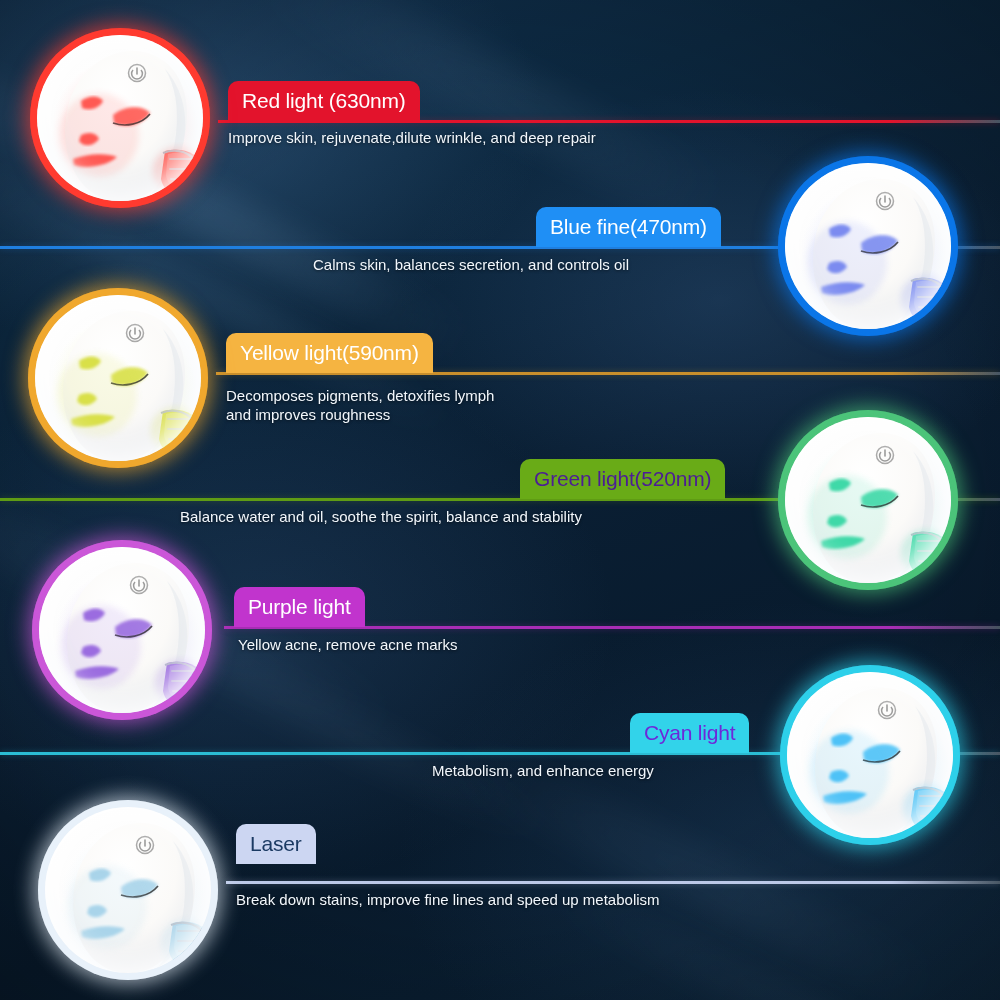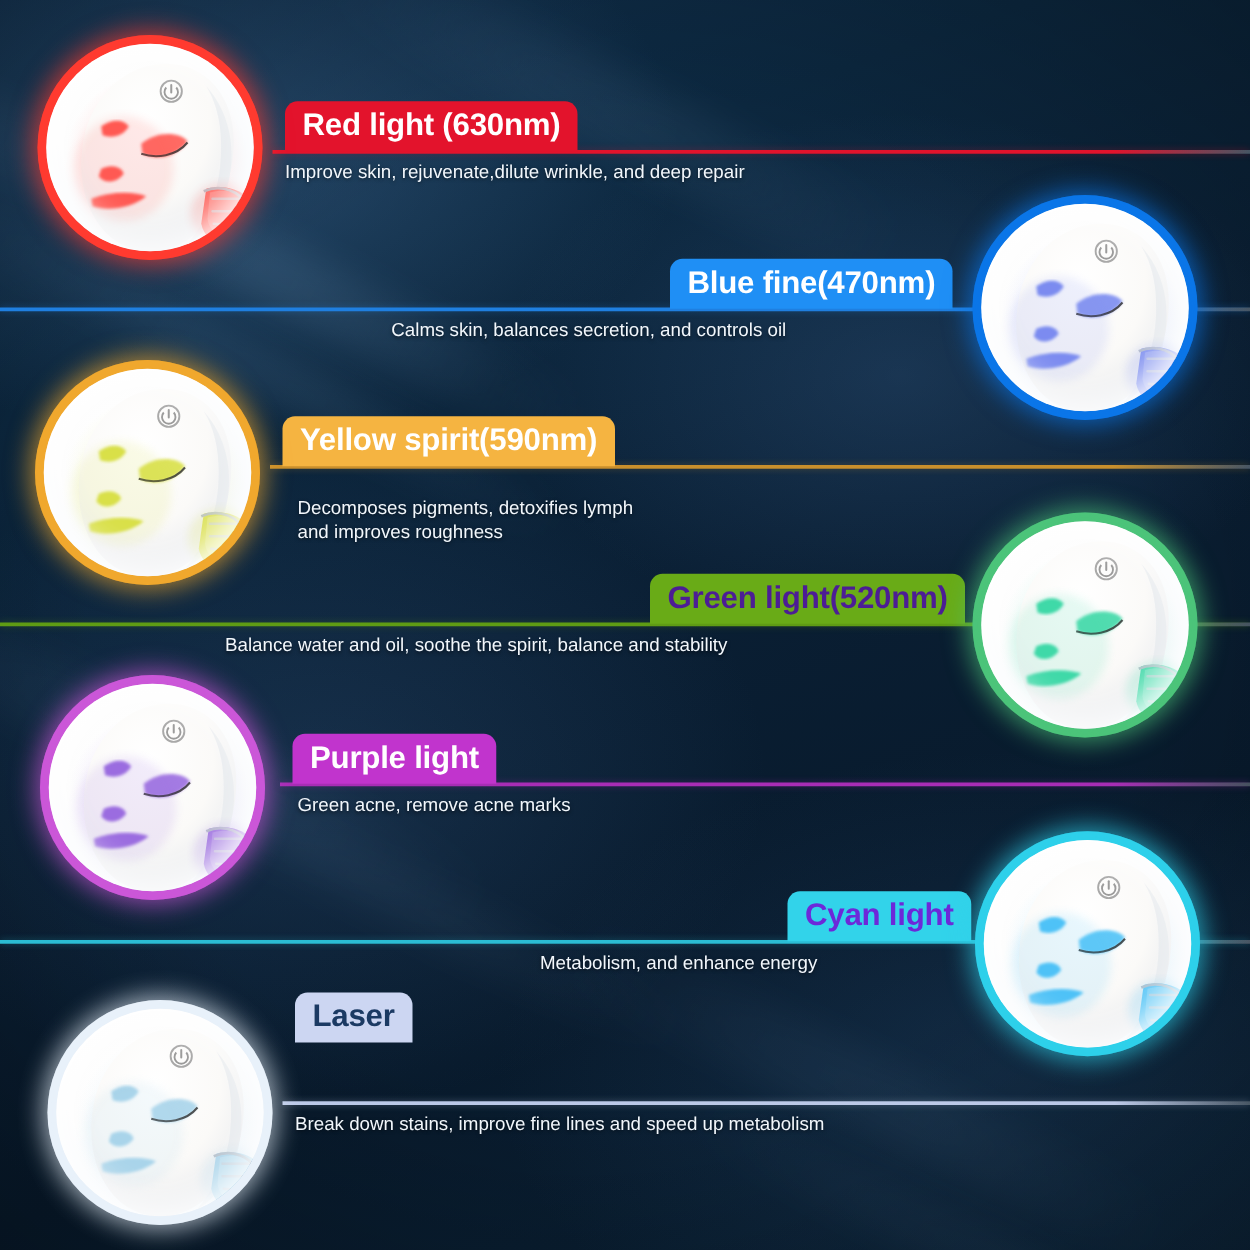--- a/index.html
+++ b/index.html
@@ -48,22 +48,22 @@
   .divider { position:absolute; height:3px; }
 
   
   .badge {
     position:absolute;
     display:flex; align-items:center;
     height:40px;
     padding:0 14px 2px 14px;
     border-radius:10px 10px 0 0;
     color:#ffffff;
-    font-size:25px;
-    font-weight:700;
+    font-size:21px;
+    font-weight:400;
     letter-spacing:-0.2px;
     white-space:nowrap;
     line-height:1;
   }
   .badge.laser-badge { color:#1b3a63; }
 
   
   .desc {
     position:absolute;
     color:#f2f7fc;
@@ -239,22 +239,22 @@
     <ellipse cx="62" cy="100" rx="40" ry="42" fill="#7b8cf0" opacity=".13" filter="url(#bl_7b8cf0)"></ellipse>
     <ellipse cx="142" cy="136" rx="26" ry="24" fill="#7b8cf0" opacity=".22" filter="url(#bl_7b8cf0)"></ellipse>
   </svg>
           <div class="inner-glow"></div>
         </div>
       </div>
   </div>
 
   <div class="row">
     <div class="divider" style="left: 216px; top: 372px; width: 784px; background: linear-gradient(90deg, rgb(201, 143, 44) 0%, rgb(201, 143, 44) 86%, rgba(255, 255, 255, 0.25) 100%); box-shadow: rgba(201, 143, 44, 0.333) 0px 0px 6px;"></div>
-    <div class="badge" style="left: 226px; top: 333px; background: rgb(245, 180, 65); color: rgb(255, 255, 255);">Yellow spirit(590nm)</div>
-    <div class="desc" style="left:226px; top:397px; width:700px;margin-left:12px;">Decomposes pigments, detoxifies lymph
+    <div class="badge" style="left: 226px; top: 333px; background: rgb(245, 180, 65); color: rgb(255, 255, 255);">Yellow light(590nm)</div>
+    <div class="desc" style="left:226px; top:386px; width:700px;">Decomposes pigments, detoxifies lymph
 and improves roughness</div>
     <div class="mask-wrap" style="left:28px; top:288px;">
         <div class="mask-ring" style="background: rgb(240, 168, 46); box-shadow: rgba(240, 168, 46, 0.667) 0px 0px 20px 4px, rgb(240, 168, 46) 0px 0px 12px inset;"></div>
         <div class="mask-disc">
           <svg class="mask-art" viewBox="0 0 180 180">
     <defs>
       <radialGradient id="sk_d9e04a" cx="42%" cy="30%" r="78%">
         <stop offset="0%" stop-color="#ffffff"></stop>
         <stop offset="55%" stop-color="#fbfaf8"></stop>
         <stop offset="100%" stop-color="#e4e7ec"></stop>
@@ -375,21 +375,21 @@
     <ellipse cx="142" cy="136" rx="26" ry="24" fill="#3fd9a8" opacity=".22" filter="url(#bl_3fd9a8)"></ellipse>
   </svg>
           <div class="inner-glow"></div>
         </div>
       </div>
   </div>
 
   <div class="row">
     <div class="divider" style="left: 224px; top: 626px; width: 776px; background: linear-gradient(90deg, rgb(168, 45, 181) 0%, rgb(168, 45, 181) 86%, rgba(255, 255, 255, 0.25) 100%); box-shadow: rgba(168, 45, 181, 0.333) 0px 0px 6px;"></div>
     <div class="badge" style="left: 234px; top: 587px; background: rgb(193, 52, 205); color: rgb(255, 255, 255);">Purple light</div>
-    <div class="desc" style="left:238px; top:635px; width:700px;">Green acne, remove acne marks</div>
+    <div class="desc" style="left:238px; top:635px; width:700px;">Yellow acne, remove acne marks</div>
     <div class="mask-wrap" style="left:32px; top:540px;">
         <div class="mask-ring" style="background: rgb(203, 87, 216); box-shadow: rgba(203, 87, 216, 0.667) 0px 0px 20px 4px, rgb(203, 87, 216) 0px 0px 12px inset;"></div>
         <div class="mask-disc">
           <svg class="mask-art" viewBox="0 0 180 180">
     <defs>
       <radialGradient id="sk_9b6de0" cx="42%" cy="30%" r="78%">
         <stop offset="0%" stop-color="#ffffff"></stop>
         <stop offset="55%" stop-color="#fbfaf8"></stop>
         <stop offset="100%" stop-color="#e4e7ec"></stop>
       </radialGradient>
@@ -508,21 +508,21 @@
     <ellipse cx="62" cy="100" rx="40" ry="42" fill="#4fc3f7" opacity=".13" filter="url(#bl_4fc3f7)"></ellipse>
     <ellipse cx="142" cy="136" rx="26" ry="24" fill="#4fc3f7" opacity=".22" filter="url(#bl_4fc3f7)"></ellipse>
   </svg>
           <div class="inner-glow"></div>
         </div>
       </div>
   </div>
 
   <div class="row">
     <div class="divider" style="left: 226px; top: 881px; width: 774px; background: linear-gradient(90deg, rgb(188, 201, 232) 0%, rgb(188, 201, 232) 86%, rgba(255, 255, 255, 0.25) 100%); box-shadow: rgba(188, 201, 232, 0.333) 0px 0px 6px;"></div>
-    <div class="badge laser-badge" style="left: 236px; top: 794px; background: rgb(204, 214, 242); color: rgb(27, 58, 99);">Laser</div>
+    <div class="badge laser-badge" style="left: 236px; top: 824px; background: rgb(204, 214, 242); color: rgb(27, 58, 99);">Laser</div>
     <div class="desc" style="left:236px; top:890px; width:720px;">Break down stains, improve fine lines and speed up metabolism</div>
     <div class="mask-wrap" style="left:38px; top:800px;">
         <div class="mask-ring" style="background: rgb(232, 241, 250); box-shadow: rgba(232, 241, 250, 0.667) 0px 0px 20px 4px, rgb(232, 241, 250) 0px 0px 12px inset;"></div>
         <div class="mask-disc">
           <svg class="mask-art" viewBox="0 0 180 180">
     <defs>
       <radialGradient id="sk_a9d4ea" cx="42%" cy="30%" r="78%">
         <stop offset="0%" stop-color="#ffffff"></stop>
         <stop offset="55%" stop-color="#fbfaf8"></stop>
         <stop offset="100%" stop-color="#e4e7ec"></stop>

